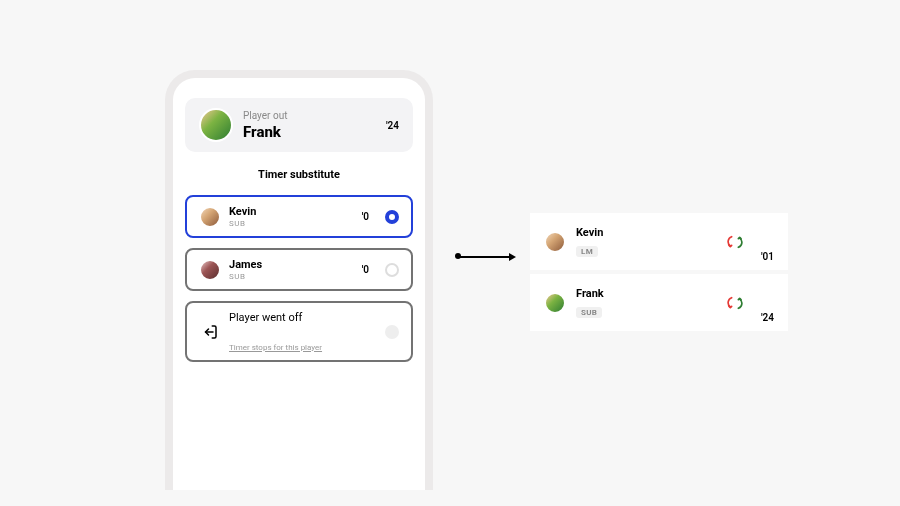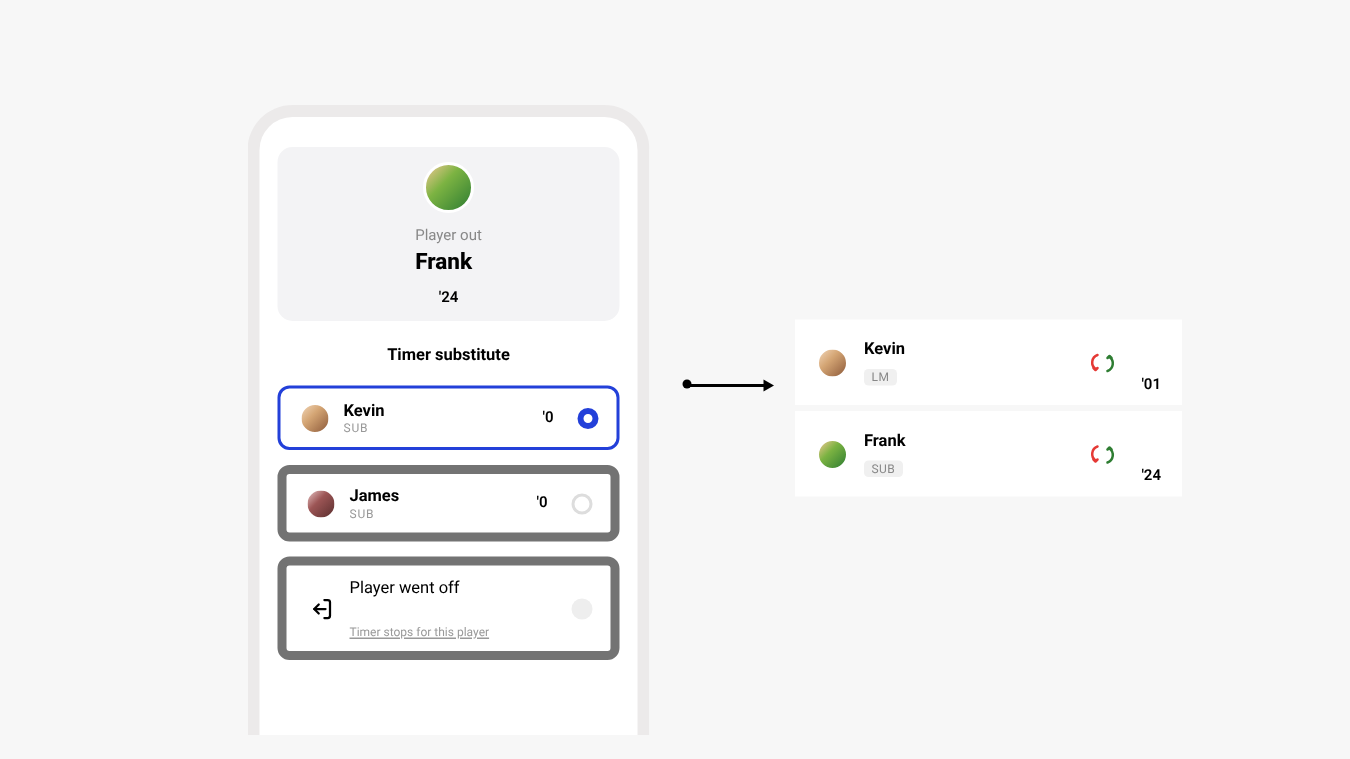--- a/index.html
+++ b/index.html
@@ -51,21 +51,20 @@
       color: #000;
     }
     .player-out-card {
       background: #f3f3f5;
       border-radius: 10px;
       padding: 10px 14px;
       display: flex;
       align-items: center;
       gap: 10px;
       margin-bottom: 16px;
-      flex-direction: column;
     }
     .avatar {
       width: 34px;
       height: 34px;
       border-radius: 50%;
       background: linear-gradient(135deg, #f0c893 0%, #7cb342 40%, #2e7d32 100%);
       border: 2px solid #fff;
       flex-shrink: 0;
     }
     .avatar-small {
@@ -97,21 +96,21 @@
       color: #000;
     }
     .section-title {
       text-align: center;
       font-size: 11px;
       font-weight: 700;
       color: #000;
       margin-bottom: 14px;
     }
     .sub-card {
-      border: 6px solid #737373;
+      border: 2px solid #737373;
       border-radius: 8px;
       padding: 8px 12px;
       display: flex;
       align-items: center;
       gap: 8px;
       margin-bottom: 10px;
       background: #fff;
     }
     .sub-card.selected {
       border: 2px solid #2340d9;
@@ -243,20 +242,21 @@
     }
     .result-role {
       display: inline-block;
       font-size: 8px;
       color: #888;
       background: #f0f0f0;
       padding: 1px 5px;
       border-radius: 3px;
       margin-top: 2px;
       letter-spacing: 0.3px;
+      font-weight: bold;
     }
     .swap-icon {
       width: 18px;
       height: 18px;
       display: flex;
       align-items: center;
       justify-content: center;
     }
     .swap-icon svg {
       width: 16px;

